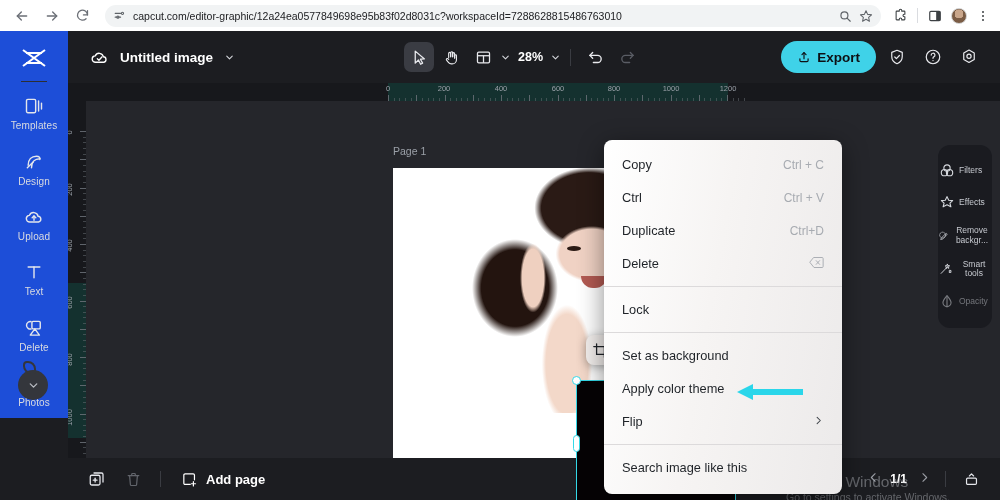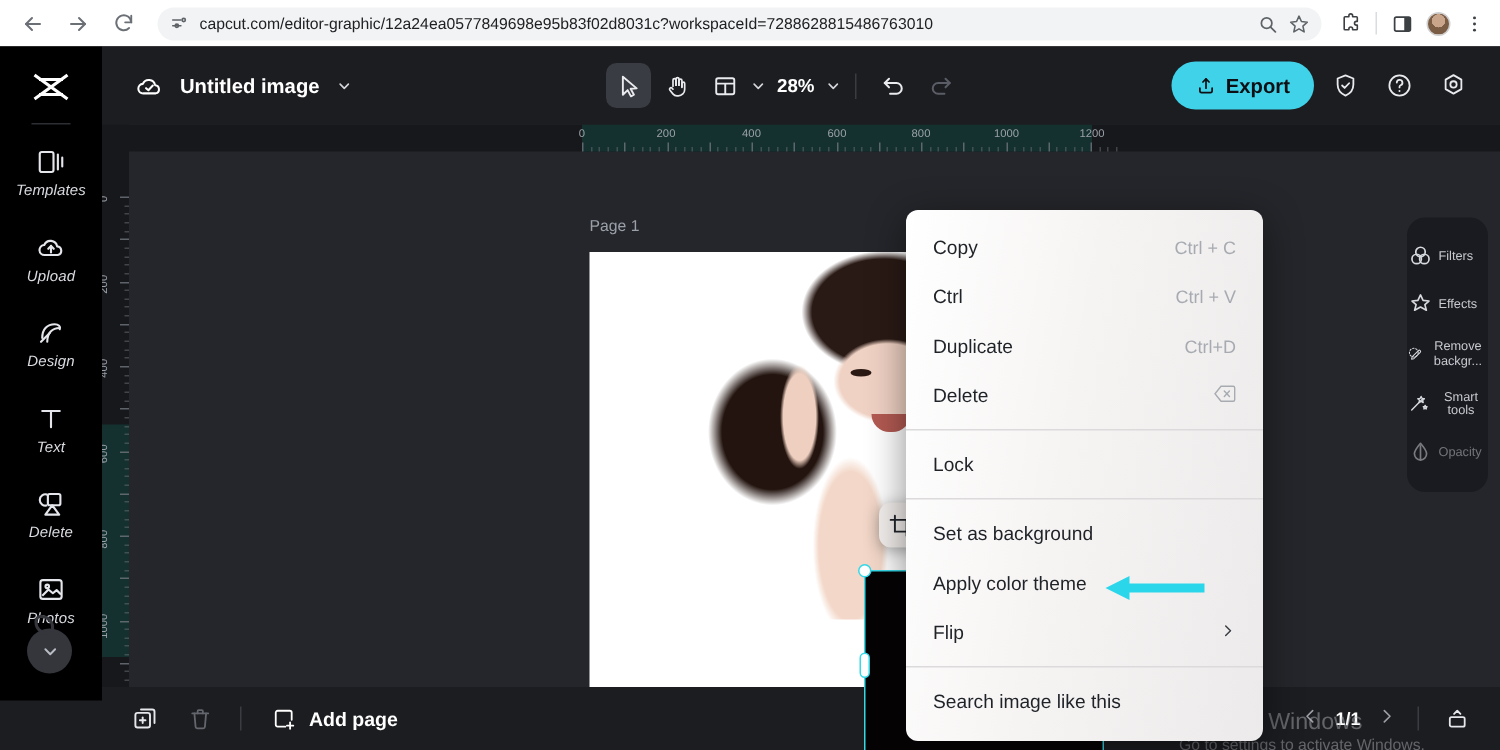--- a/index.html
+++ b/index.html
@@ -47,22 +47,22 @@
   }
 
   
   .app-body {
     position: absolute; left: 0; top: 31px; width: 1000px; height: 469px;
     background: #1c1d21;
   }
 
   
   .left-rail {
-    position: absolute; left: 0; top: 0; width: 68px; height: 436px;
-    background: #000000; display: flex; flex-direction: column; align-items: center; font-style: italic;
+    position: absolute; left: 0; top: 0; width: 68px; height: 387px;
+    background: #1d4ed8; display: flex; flex-direction: column; align-items: center;
   }
   .logo { margin-top: 14px; width: 34px; height: 26px; display: flex; align-items: center; justify-content: center; }
   .rail-div { width: 26px; height: 1px; background: #2c2e33; margin: 11px 0 4px 0; }
   .rail-item {
     width: 68px; height: 57px; display: flex; flex-direction: column;
     align-items: center; justify-content: center; gap: 4px; color: #e4e6eb;
   }
   .rail-item .ri-label { font-size: 10px; color: #d9dbe0; letter-spacing: .1px; }
   .rail-collapse {
     position: absolute; left: 18px; bottom: 18px; width: 30px; height: 30px;
@@ -302,35 +302,35 @@
       <div class="rail-item">
         <svg width="20" height="20" viewBox="0 0 24 24" fill="none" stroke="currentColor" stroke-width="1.7" stroke-linecap="round">
             <rect x="3" y="4" width="11" height="16" rx="1.6"></rect>
             <line x1="17.5" y1="6" x2="17.5" y2="18"></line>
             <line x1="21" y1="8.5" x2="21" y2="15.5"></line>
           </svg>
         <span class="ri-label">Templates</span>
       </div>
 
       <div class="rail-item">
+        <svg width="20" height="20" viewBox="0 0 24 24" fill="none" stroke="currentColor" stroke-width="1.7" stroke-linecap="round">
+            <path d="M5 16 C5 9 9 5 15 5 C18 5 20 7 19 9"></path>
+            <path d="M9 19 C9 12 13 8 19 8"></path>
+            <line x1="4" y1="19" x2="11" y2="12"></line>
+          </svg>
+        <span class="ri-label">Design</span>
+      </div>
+
+      <div class="rail-item">
         <svg width="20" height="20" viewBox="0 0 24 24" fill="none" stroke="currentColor" stroke-width="1.7" stroke-linecap="round" stroke-linejoin="round">
             <path d="M7 18a4 4 0 0 1-.4-8 5.4 5.4 0 0 1 10.3 1.1A3.5 3.5 0 0 1 17.5 18z"></path>
             <polyline points="9.8 13 12 10.7 14.2 13"></polyline>
             <line x1="12" y1="10.7" x2="12" y2="16"></line>
           </svg>
         <span class="ri-label">Upload</span>
-      </div>
-
-      <div class="rail-item">
-        <svg width="20" height="20" viewBox="0 0 24 24" fill="none" stroke="currentColor" stroke-width="1.7" stroke-linecap="round">
-            <path d="M5 16 C5 9 9 5 15 5 C18 5 20 7 19 9"></path>
-            <path d="M9 19 C9 12 13 8 19 8"></path>
-            <line x1="4" y1="19" x2="11" y2="12"></line>
-          </svg>
-        <span class="ri-label">Design</span>
       </div>
 
       <div class="rail-item">
         <svg width="20" height="20" viewBox="0 0 24 24" fill="none" stroke="currentColor" stroke-width="1.7" stroke-linecap="round">
             <line x1="5" y1="6" x2="19" y2="6"></line>
             <line x1="12" y1="6" x2="12" y2="19"></line>
           </svg>
         <span class="ri-label">Text</span>
       </div>
 

